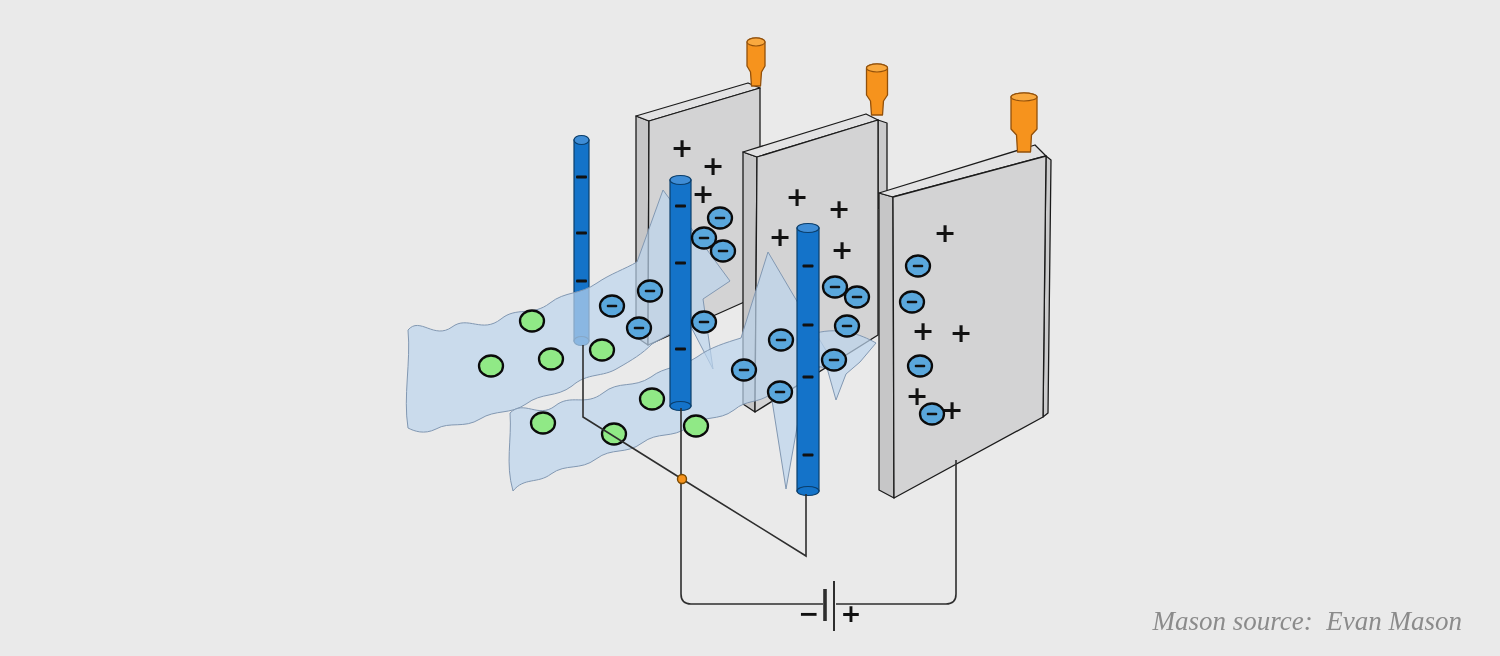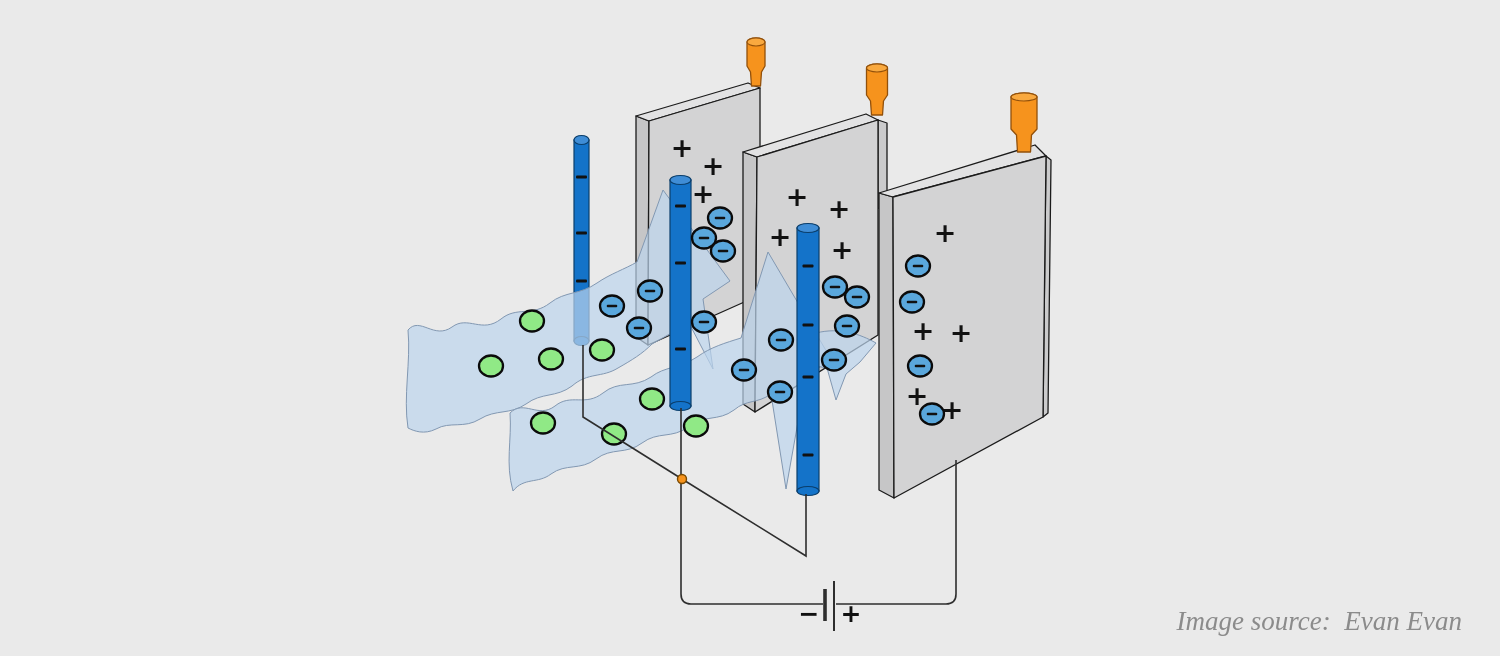--- a/index.html
+++ b/index.html
@@ -118,14 +118,14 @@
       <rect x="926.75" y="412.75" width="10.5" height="2.5" rx="1" fill="#111111"></rect>
       <path d="M583,345 L583,417 L682,479 L806,556 L806,494" fill="none" stroke="#2E2E2E" stroke-width="1.6"></path>
       <path d="M681,408 L681,594 Q681,604 691,604 L823,604" fill="none" stroke="#2E2E2E" stroke-width="1.6"></path>
       <path d="M836,604 L946,604 Q956,604 956,594 L956,460" fill="none" stroke="#2E2E2E" stroke-width="1.6"></path>
       <line x1="825" y1="589" x2="825" y2="621" stroke="#2E2E2E" stroke-width="3.6"></line>
       <line x1="834" y1="581" x2="834" y2="631" stroke="#2E2E2E" stroke-width="2"></line>
       <text x="809" y="622" text-anchor="middle" fill="#111111" font-size="25" font-weight="700" font-family="&quot;DejaVu Sans&quot;, sans-serif">−</text>
       <text x="851" y="622" text-anchor="middle" fill="#111111" font-size="25" font-weight="700" font-family="&quot;DejaVu Sans&quot;, sans-serif">+</text>
       <circle cx="682" cy="479" r="4.5" fill="#F6931D" stroke="#7A4A00" stroke-width="1.4"></circle>
     </svg>
-  <div class="attribution" style="color: rgb(139, 139, 139);">Image source:  Evan Evan</div>
+  <div class="attribution" style="color: rgb(139, 139, 139);">Mason source:  Evan Mason</div>
 </div>
 
 </body></html>

